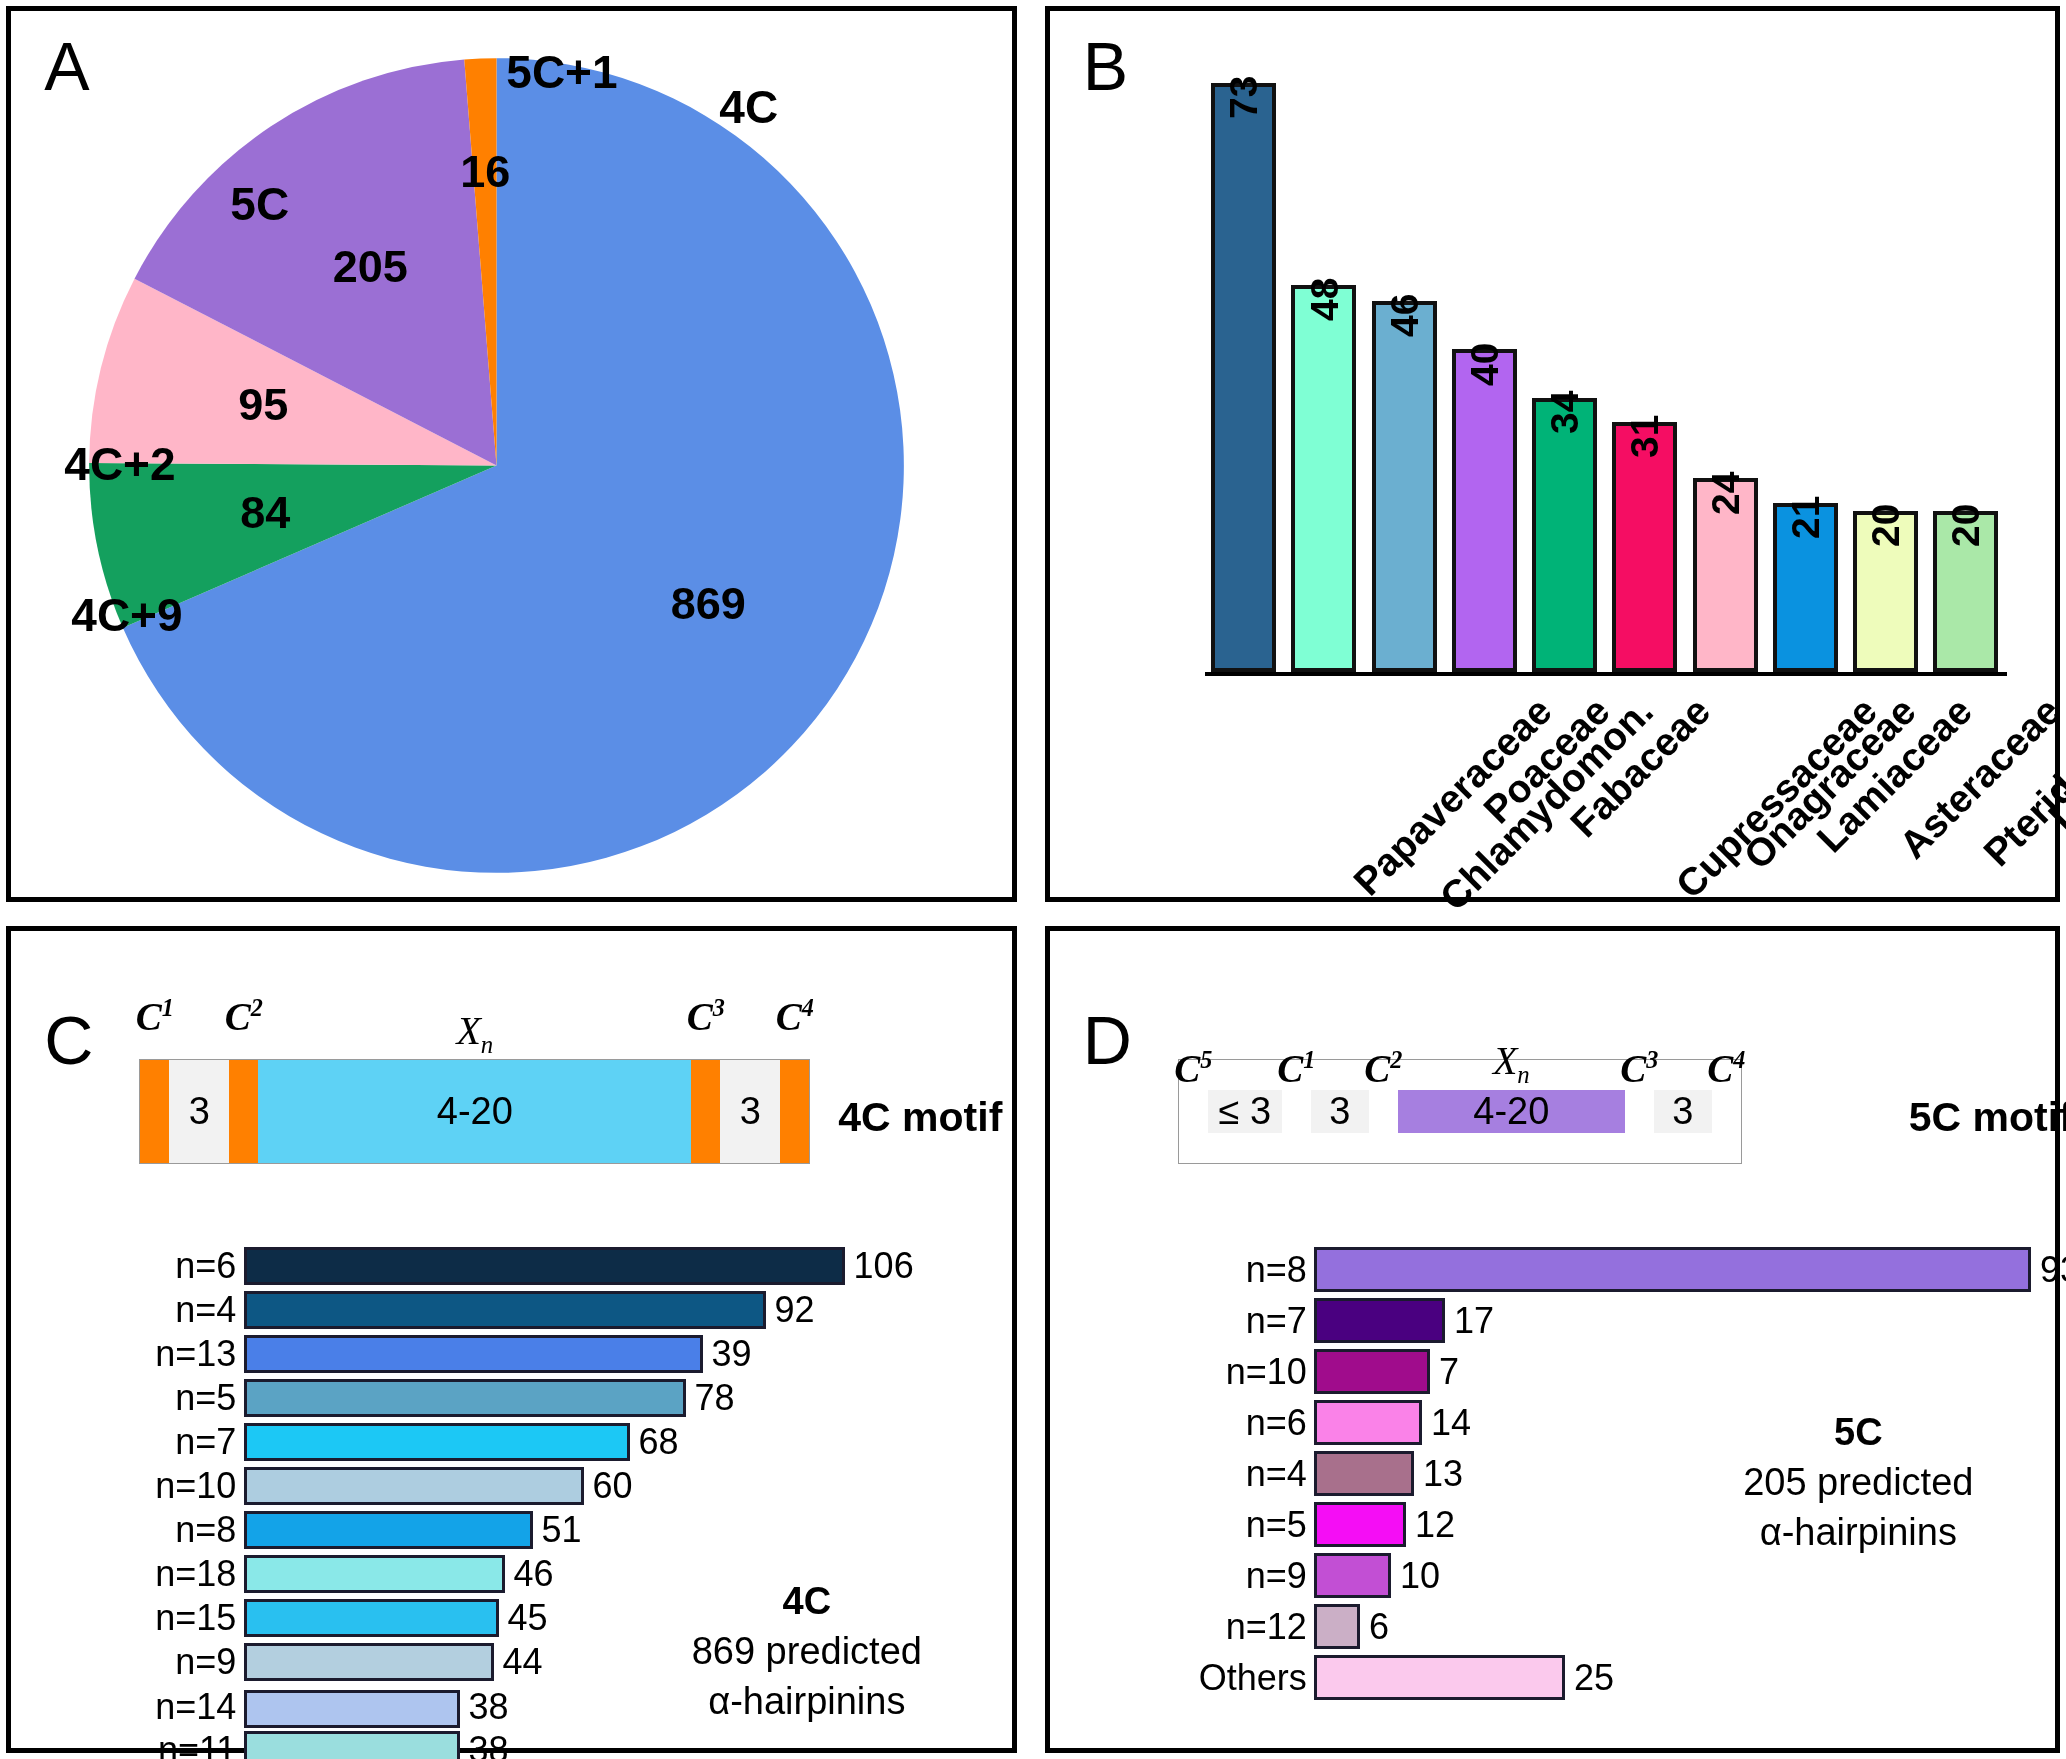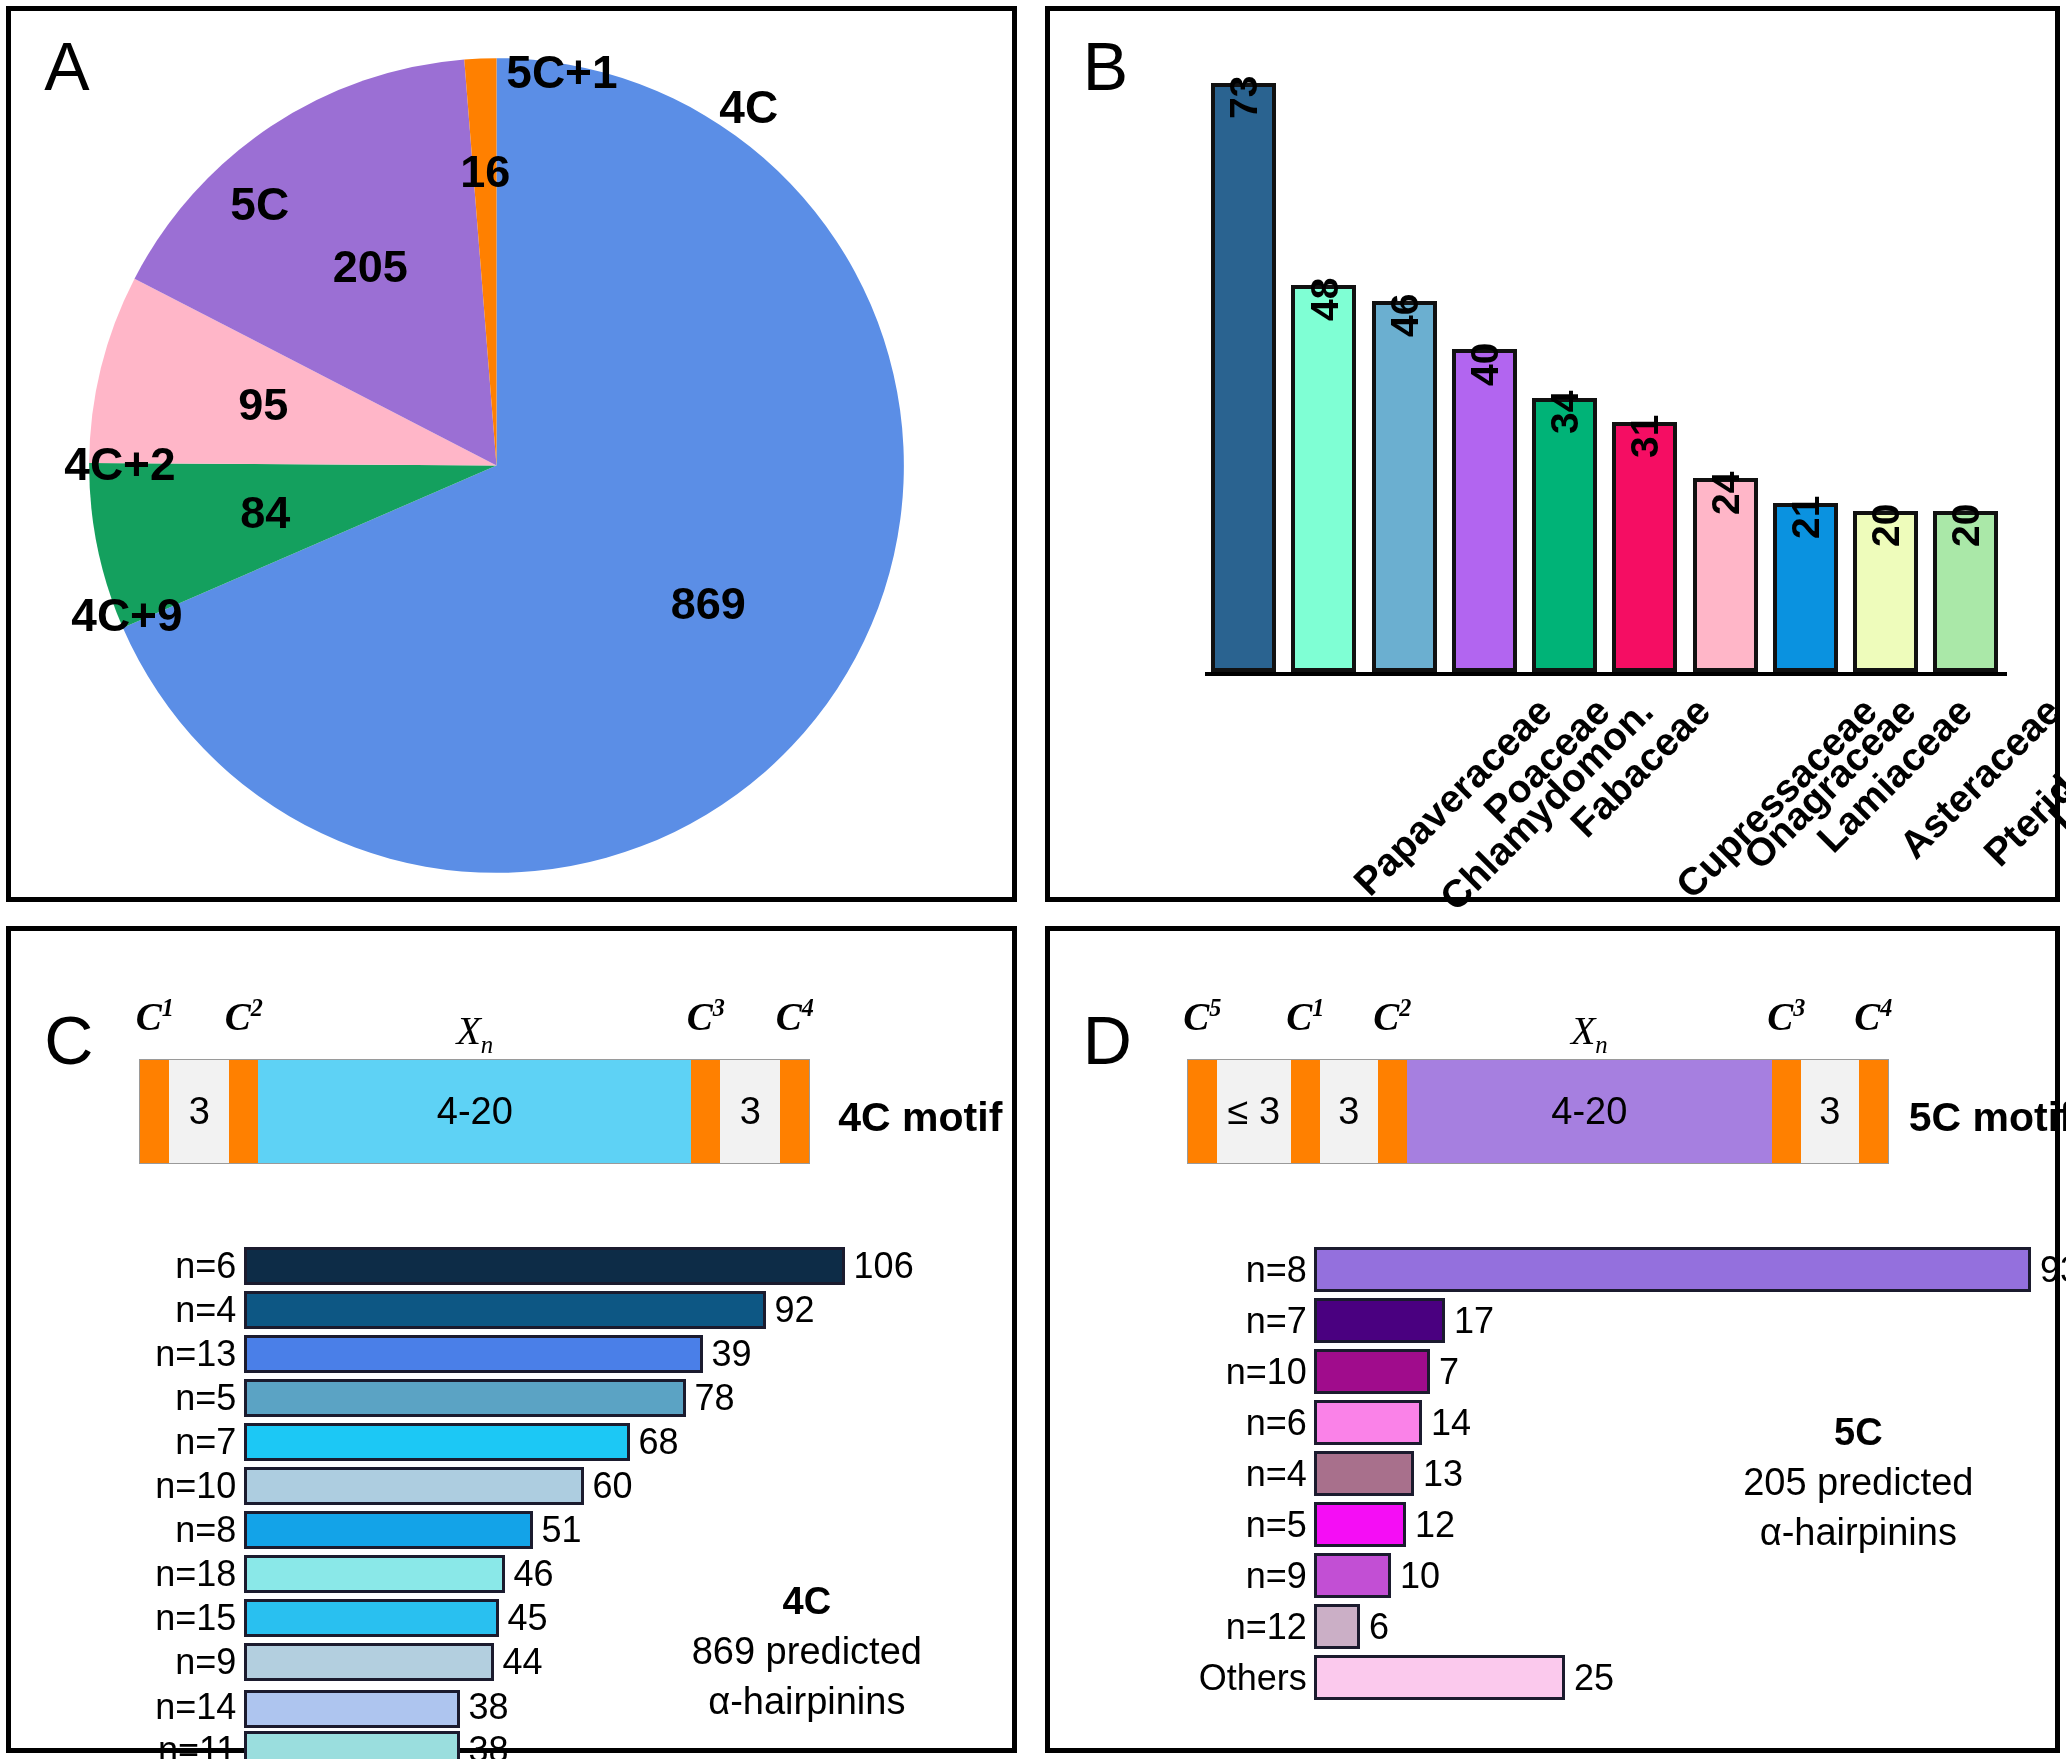--- a/index.html
+++ b/index.html
@@ -278,21 +278,21 @@
         <span class="annot-title">4C</span>
         <span class="annot-line">869 predicted</span>
         <span class="annot-line">α-hairpinins</span>
       </div>
     </div>
   </div>
 
   <div class="panel" id="panel-d">
     <div class="panel-inner">
       <div class="panel-letter">D</div>
-      <div class="motif" id="motif-d" style="left: 137px; top: 128px; width: 702px;">
+      <div class="motif" id="motif-d" style="left: 128px; top: 128px; width: 564px; align-items: center;">
           <div class="motif-seg seg-cys" style="flex: 0 0 29px;">
             <span class="motif-ctag">C<sup>5</sup></span>
           </div>
           <div class="motif-seg seg-gap" style="flex: 0 0 74px;">
             <span>≤ 3</span>
           </div>
           <div class="motif-seg seg-cys" style="flex: 0 0 29px;">
             <span class="motif-ctag">C<sup>1</sup></span>
           </div>
           <div class="motif-seg seg-gap" style="flex: 0 0 58px;">

